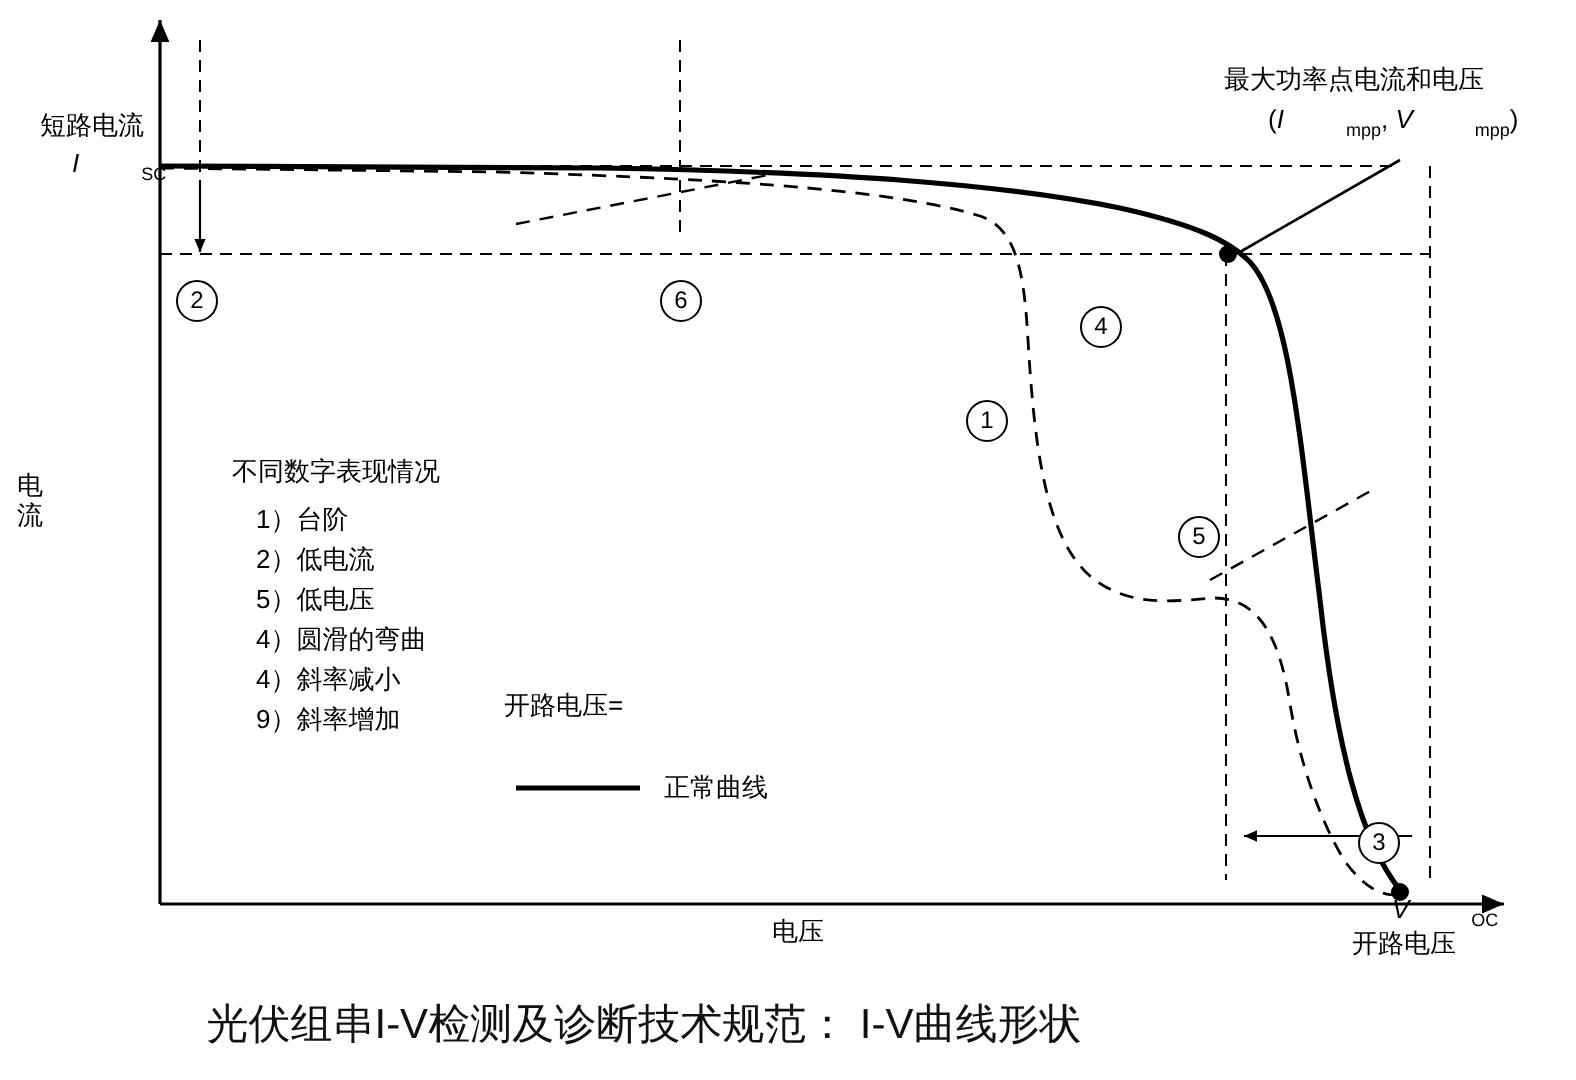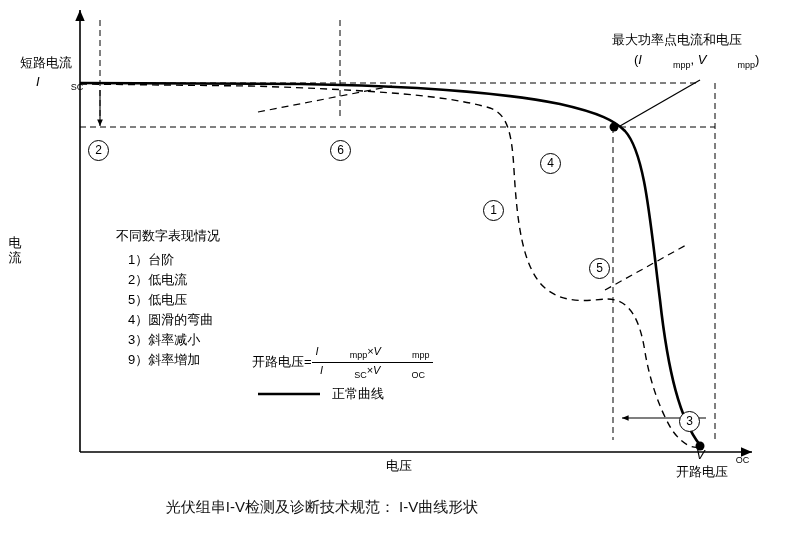--- a/index.html
+++ b/index.html
@@ -11,21 +11,21 @@
     overflow:hidden;
     position:relative;
   }
   #stage{position:absolute;left:0;top:0;width:788px;height:540px;}
   svg{position:absolute;left:0;top:0;}
   .lbl{position:absolute;font-size:13px;line-height:1.25;white-space:nowrap;}
   .sub{font-size:9px;vertical-align:sub;margin-left:31px;}
   .ital{font-style:italic;}
   .caption{
     position:absolute;left:0;top:498px;width:644px;
-    text-align:center;font-size:15px;color:#111;
+    text-align:center;font-size:21px;color:#111;
   }
   .legend-list{position:absolute;font-size:13px;line-height:20px;}
   .frac{display:inline-block;vertical-align:middle;text-align:center;}
   .frac .num{display:block;border-bottom:1px solid #000;padding:0 4px 1px 4px;font-size:11px;}
   .frac .den{display:block;padding:1px 4px 0 4px;font-size:11px;}
   .circ{
     position:absolute;width:19px;height:19px;border:1.2px solid #000;border-radius:50%;
     font-size:12px;text-align:center;line-height:18px;background:#fff;
   }
 </style>
@@ -107,29 +107,26 @@
   <div class="lbl" style="left:634px;top:52px;">
     <span>(</span><span class="ital">I</span><span class="sub">mpp</span><span>, </span><span class="ital">V</span><span class="sub">mpp</span><span>)</span>
   </div>
 
   <div class="lbl" style="left:116px;top:228px;">不同数字表现情况</div>
   <div class="legend-list" style="left:128px;top:250px;">
     <div>1）台阶</div>
     <div>2）低电流</div>
     <div>5）低电压</div>
     <div>4）圆滑的弯曲</div>
-    <div>3）斜率减小</div>
+    <div>4）斜率减小</div>
     <div>9）斜率增加</div>
   </div>
 
   <div class="lbl" style="left:252px;top:345px;">
-    <span>开路电压=</span><span class="frac">
-      <span class="num"><span class="ital">I</span><span class="sub">mpp</span><span>×</span><span class="ital">V</span><span class="sub">mpp</span></span>
-      <span class="den"><span class="ital">I</span><span class="sub">SC</span><span>×</span><span class="ital">V</span><span class="sub">OC</span></span>
-    </span>
+    <span>开路电压=</span>
   </div>
 
   <div class="lbl" style="left:332px;top:386px;">正常曲线</div>
 
   <div class="circ" style="left:88px;top:140px;">2</div>
   <div class="circ" style="left:330px;top:140px;">6</div>
   <div class="circ" style="left:483px;top:200px;">1</div>
   <div class="circ" style="left:540px;top:153px;">4</div>
   <div class="circ" style="left:589px;top:258px;">5</div>
   <div class="circ" style="left:679px;top:411px;">3</div>

